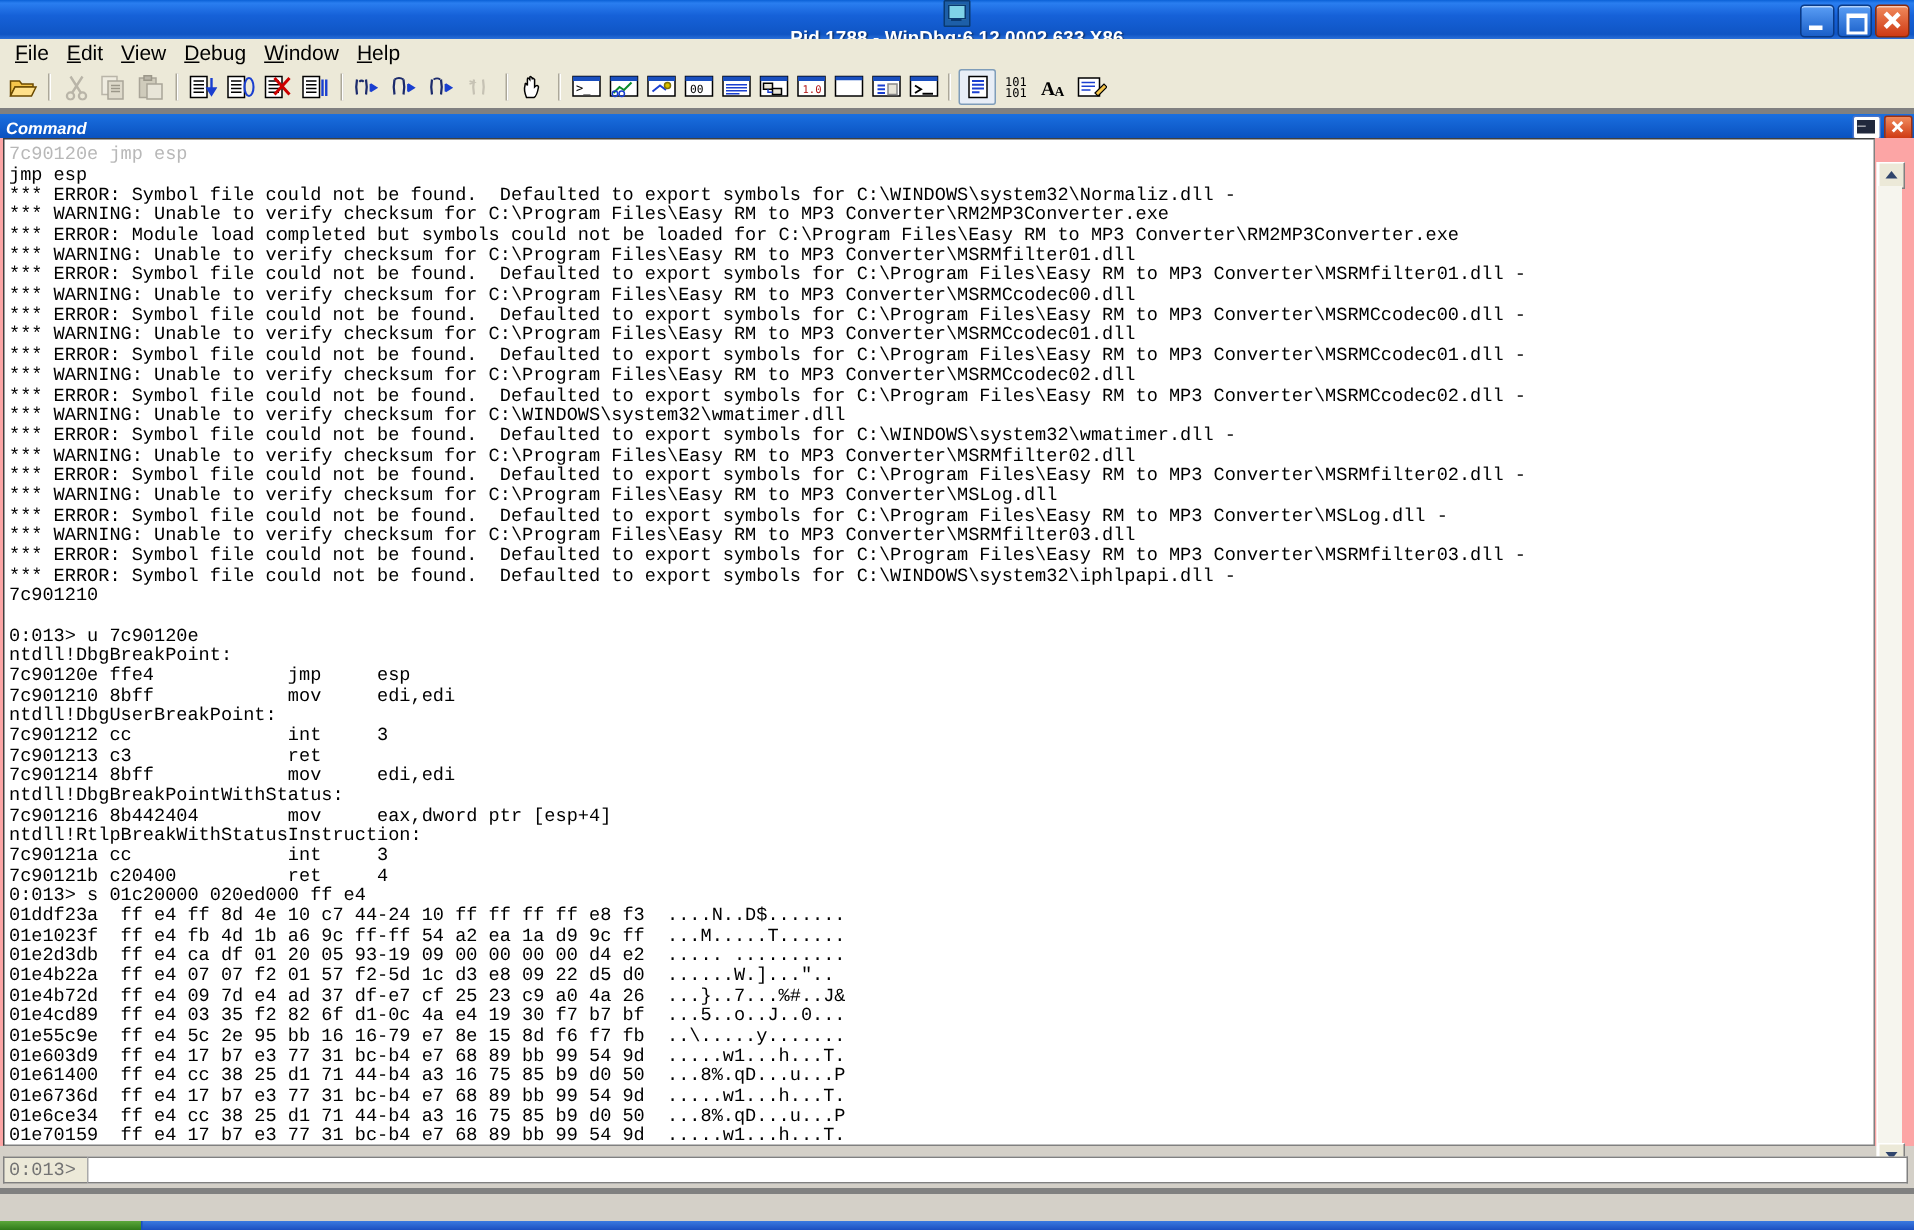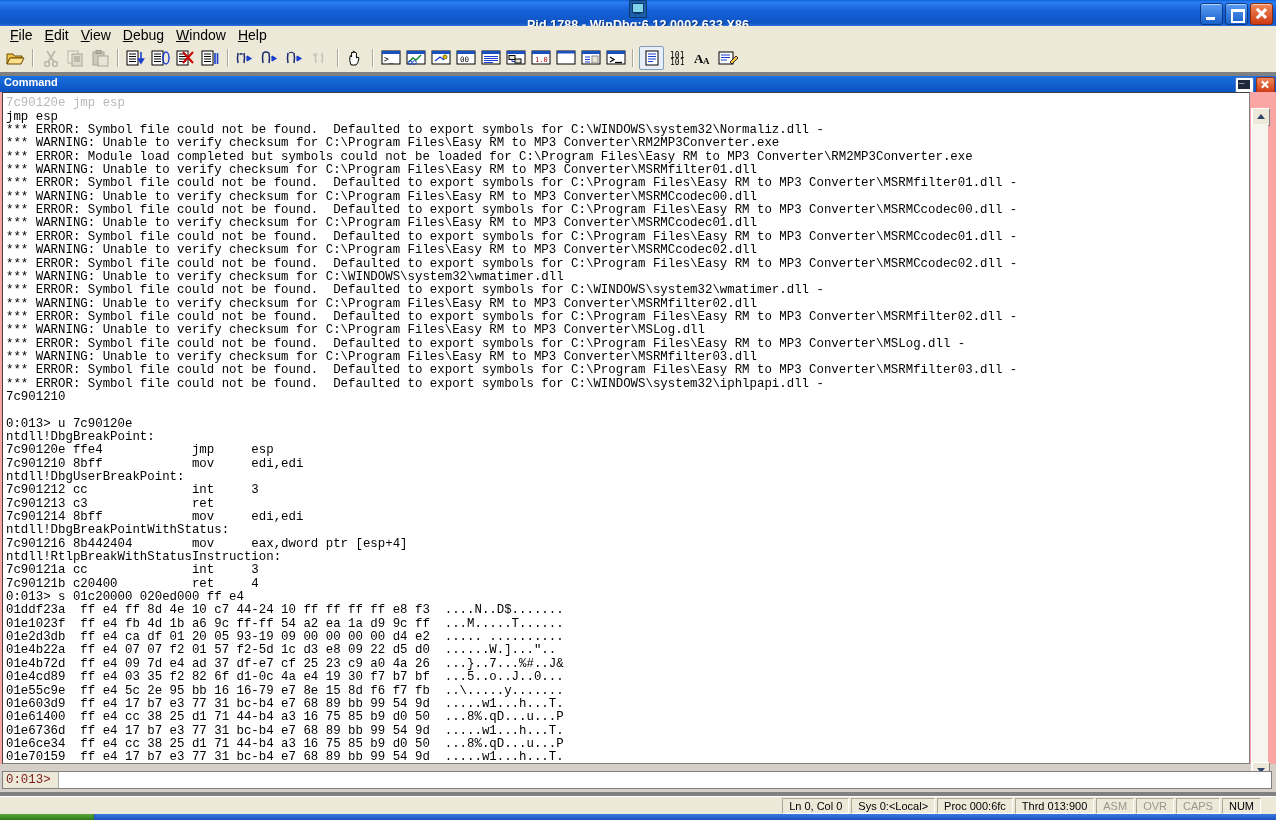--- a/index.html
+++ b/index.html
@@ -81,21 +81,21 @@
   }
 
   
   .cmdwin{
     position:absolute;left:0;top:4px;width:1276px;height:716px;
     background:#d4d0c8;
   }
   .cmd-title{
     position:absolute;left:0;top:0;width:1276px;height:16px;
     background:linear-gradient(to bottom,#1a6fe0,#0a52c0);
-    display:flex;align-items:flex-start;
+    display:flex;align-items:flex-end;font-style:italic;
   }
   .cmd-title-text{
     color:#fff;font-weight:bold;font-size:11px;padding-left:4px;white-space:nowrap;
   }
   .cmd-title-btns{position:absolute;right:1px;top:1px;display:flex;gap:2px;}
   .cmd-tbtn{
     width:17px;height:14px;border:1px solid #4a74c8;border-radius:2px;
     background:linear-gradient(to bottom,#9dc0f2,#5f93e4);position:relative;
   }
   .cmd-tbtn.x{background:linear-gradient(to bottom,#f08a5c,#cf3a14);border-color:#9e3010;}
@@ -153,21 +153,21 @@
 
   
   .input-row{
     position:absolute;left:0;bottom:2px;width:1276px;height:20px;
     display:flex;align-items:center;
   }
   .prompt-box{
     margin-left:2px;width:56px;height:18px;
     background:#ece9d8;border:1px solid #808080;border-right:none;
     display:flex;align-items:center;justify-content:flex-start;
-    font-family:"Liberation Mono","DejaVu Sans Mono",monospace;font-size:12.4px;color:#7f1d1d;
+    font-family:"Liberation Mono","DejaVu Sans Mono",monospace;font-size:12.4px;color:#737373;
     padding-left:3px;box-sizing:border-box;
   }
   .cmd-input{
     width:1214px;height:18px;background:#fff;
     border:1px solid #808080;border-left:1px solid #a9a9a9;
     font-family:"Liberation Mono","DejaVu Sans Mono",monospace;font-size:12.4px;
     box-sizing:border-box;padding:0 2px;outline:none;color:#000;
   }
 
   
@@ -495,29 +495,17 @@
       </div>
 
       <div class="input-row">
         <div class="prompt-box">0:013&gt;</div>
         <input class="cmd-input" type="text" value="" style="">
       </div>
 
     </div>
   </div>
 
-  <div class="statusbar">
-    <div class="sb-left"></div>
-    <div class="sb-cell">Ln 0, Col 0</div>
-    <div class="sb-cell">Sys 0:&lt;Local&gt;</div>
-    <div class="sb-cell">Proc 000:6fc</div>
-    <div class="sb-cell">Thrd 013:900</div>
-    <div class="sb-cell dim">ASM</div>
-    <div class="sb-cell dim">OVR</div>
-    <div class="sb-cell dim">CAPS</div>
-    <div class="sb-cell">NUM</div>
-    <div class="sb-grip"></div>
-  </div>
 
   <div class="taskbar"></div>
   <div class="tb-start"></div>
 
 </div>
 
 </body></html>

